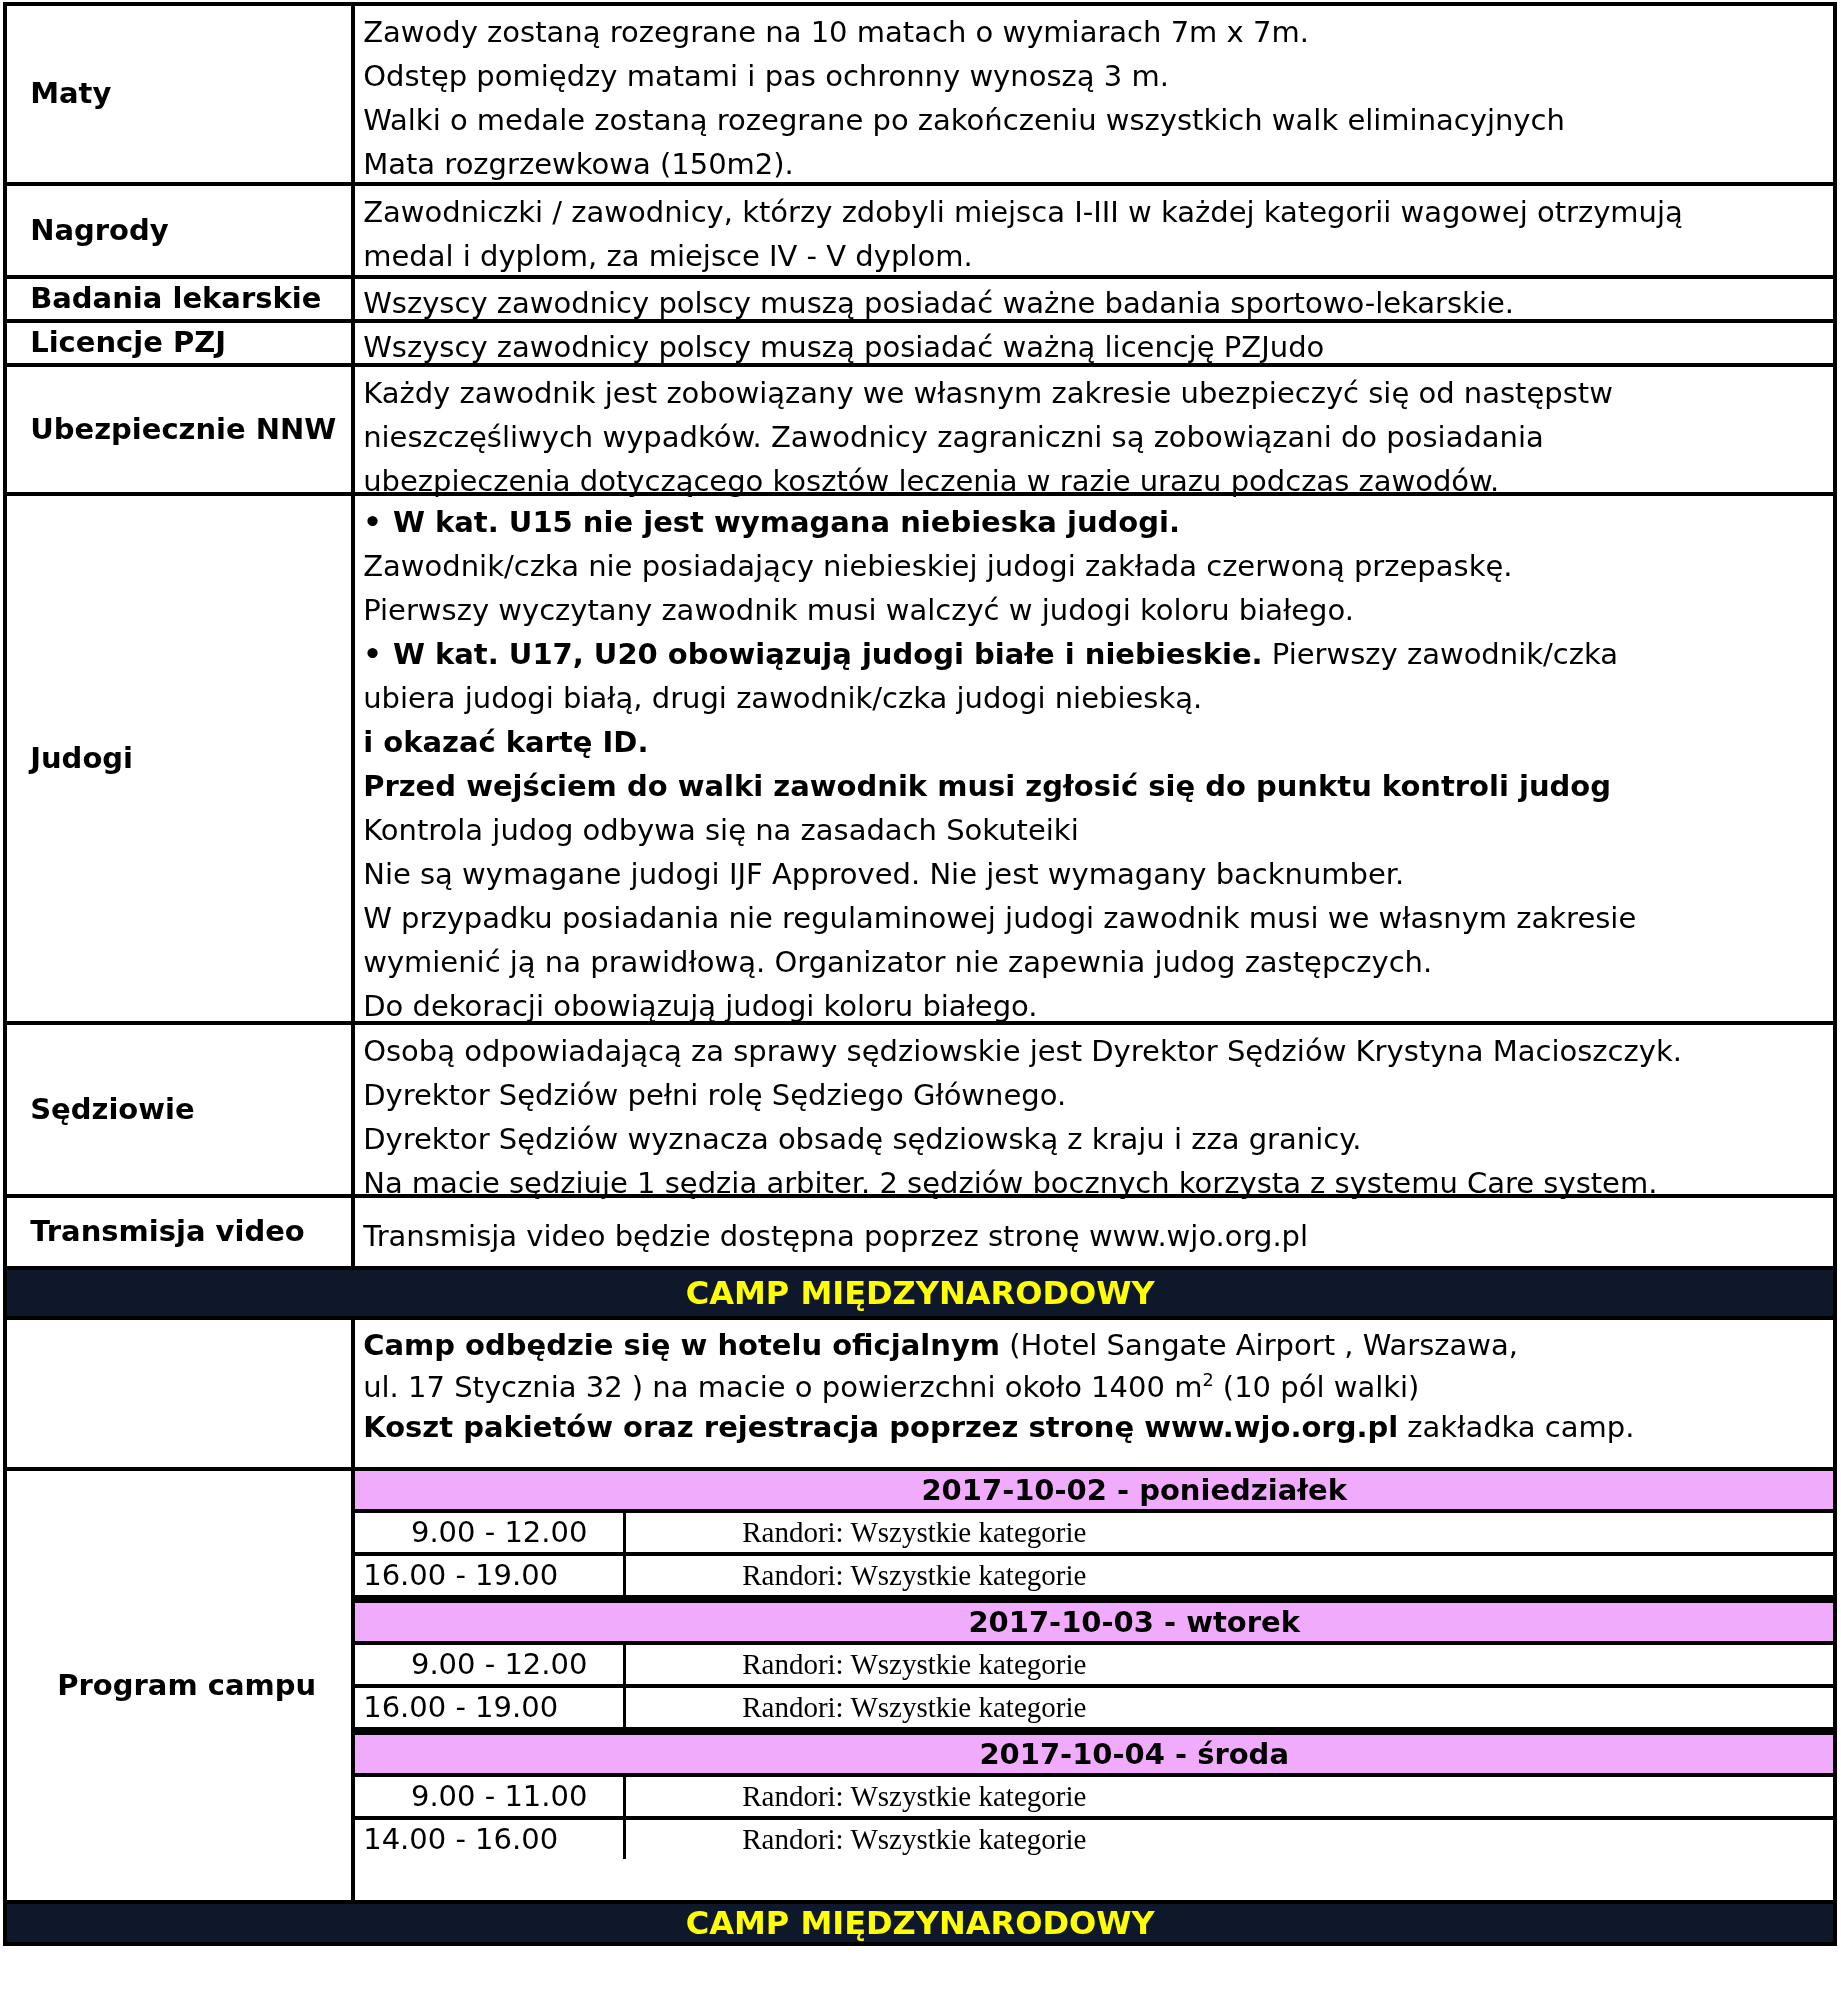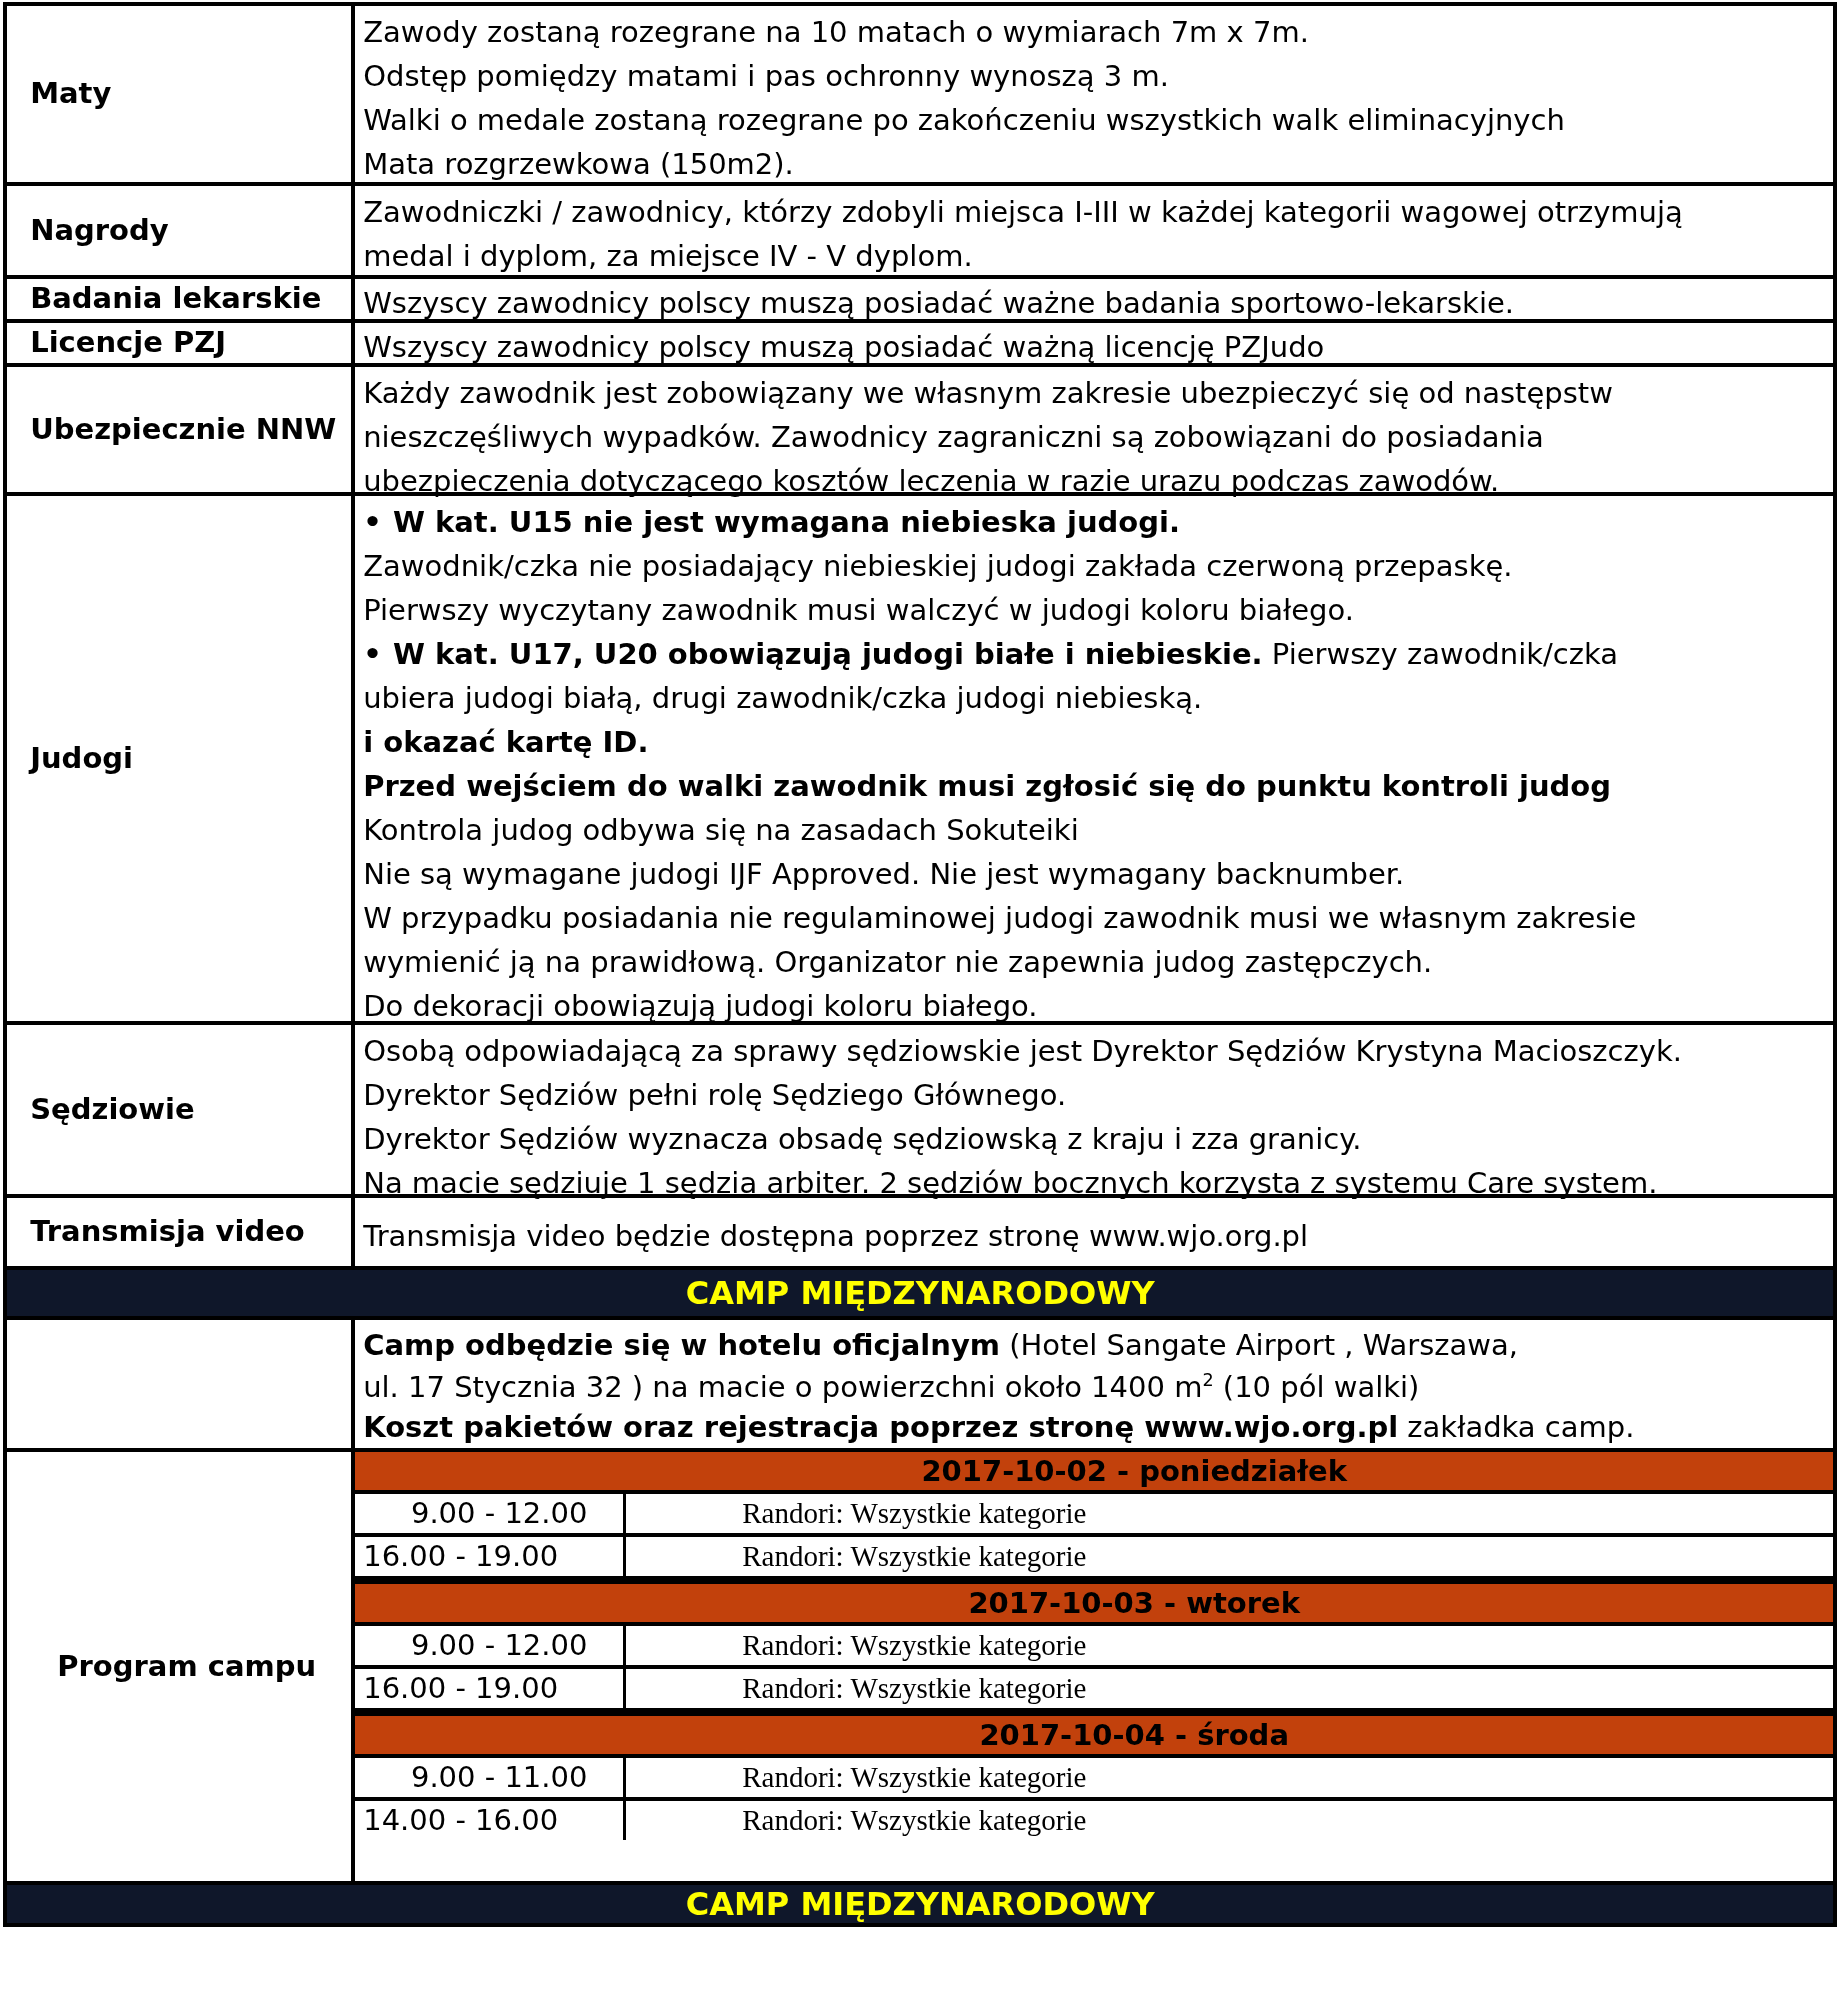--- a/index.html
+++ b/index.html
@@ -17,21 +17,21 @@
   .content .line { height:44px; line-height:44px; white-space:nowrap; }
   .content.vcenter { display:flex; flex-direction:column; justify-content:center; padding-top:8px; }
   .b { font-weight:bold; }
   .bullet { font-weight:bold; margin-right:11.2px; }
   sup { font-size:17.6px; line-height:0; }
   .banner { background:#0f172a; color:#FFFF00; font-weight:bold; font-size:32px;
             text-align:center; display:flex; align-items:center; justify-content:center;
             border-left:4.8px solid #000; border-right:4.8px solid #000; border-bottom:4.8px solid #000;
             box-sizing:border-box; }
   .sched { flex:1; display:flex; flex-direction:column; }
-  .day { background:#c2410c; font-weight:bold; font-size:29px; height:38px; line-height:38px;
+  .day { background:#f0abfc; font-weight:bold; font-size:29px; height:38px; line-height:38px;
          text-align:center; border-bottom:4.8px solid #000; box-sizing:content-box; padding-left:80px; }
   .slot { display:flex; height:39px; border-bottom:4.8px solid #000; font-size:29px; line-height:39px; }
   .slot:last-child { border-bottom:none; }
   .slot .time { width:271px; flex:none; border-right:3.2px solid #000; box-sizing:border-box;
                 text-align:center; white-space:nowrap;padding-left:20px; }
   .slot .time.wide { text-align:left; padding-left:8px; }
   .slot .act { padding-left:116px; white-space:nowrap;font-family:Liberation Serif, serif; }
 </style>
 </head>
 <body>
@@ -114,21 +114,21 @@
   <div class="row" style="height:72px;">
     <div class="label">Transmisja video</div>
     <div class="content vcenter">
       <div class="line">Transmisja video będzie dostępna poprzez stronę www.wjo.org.pl</div>
     </div>
   </div>
 
 
   <div class="banner" style="height:50px;">CAMP MIĘDZYNARODOWY</div>
 
-  <div class="row" style="height:132px;">
+  <div class="row" style="height:151px;">
     <div class="label"></div>
     <div class="content">
       <div class="line" style="height:42px;line-height:42px;">
         <span class="b">Camp odbędzie się w hotelu oficjalnym</span><span> (Hotel Sangate Airport , Warszawa,</span>
       </div>
       <div class="line" style="height:42px;line-height:42px;">
         <span>ul. 17 Stycznia 32 ) na macie o powierzchni około 1400 m</span><sup>2</sup><span> (10 pól walki)</span>
       </div>
       <div class="line" style="height:38px;line-height:38px;">
         <span class="b">Koszt pakietów oraz rejestracja poprzez stronę www.wjo.org.pl</span><span> zakładka camp.</span>

